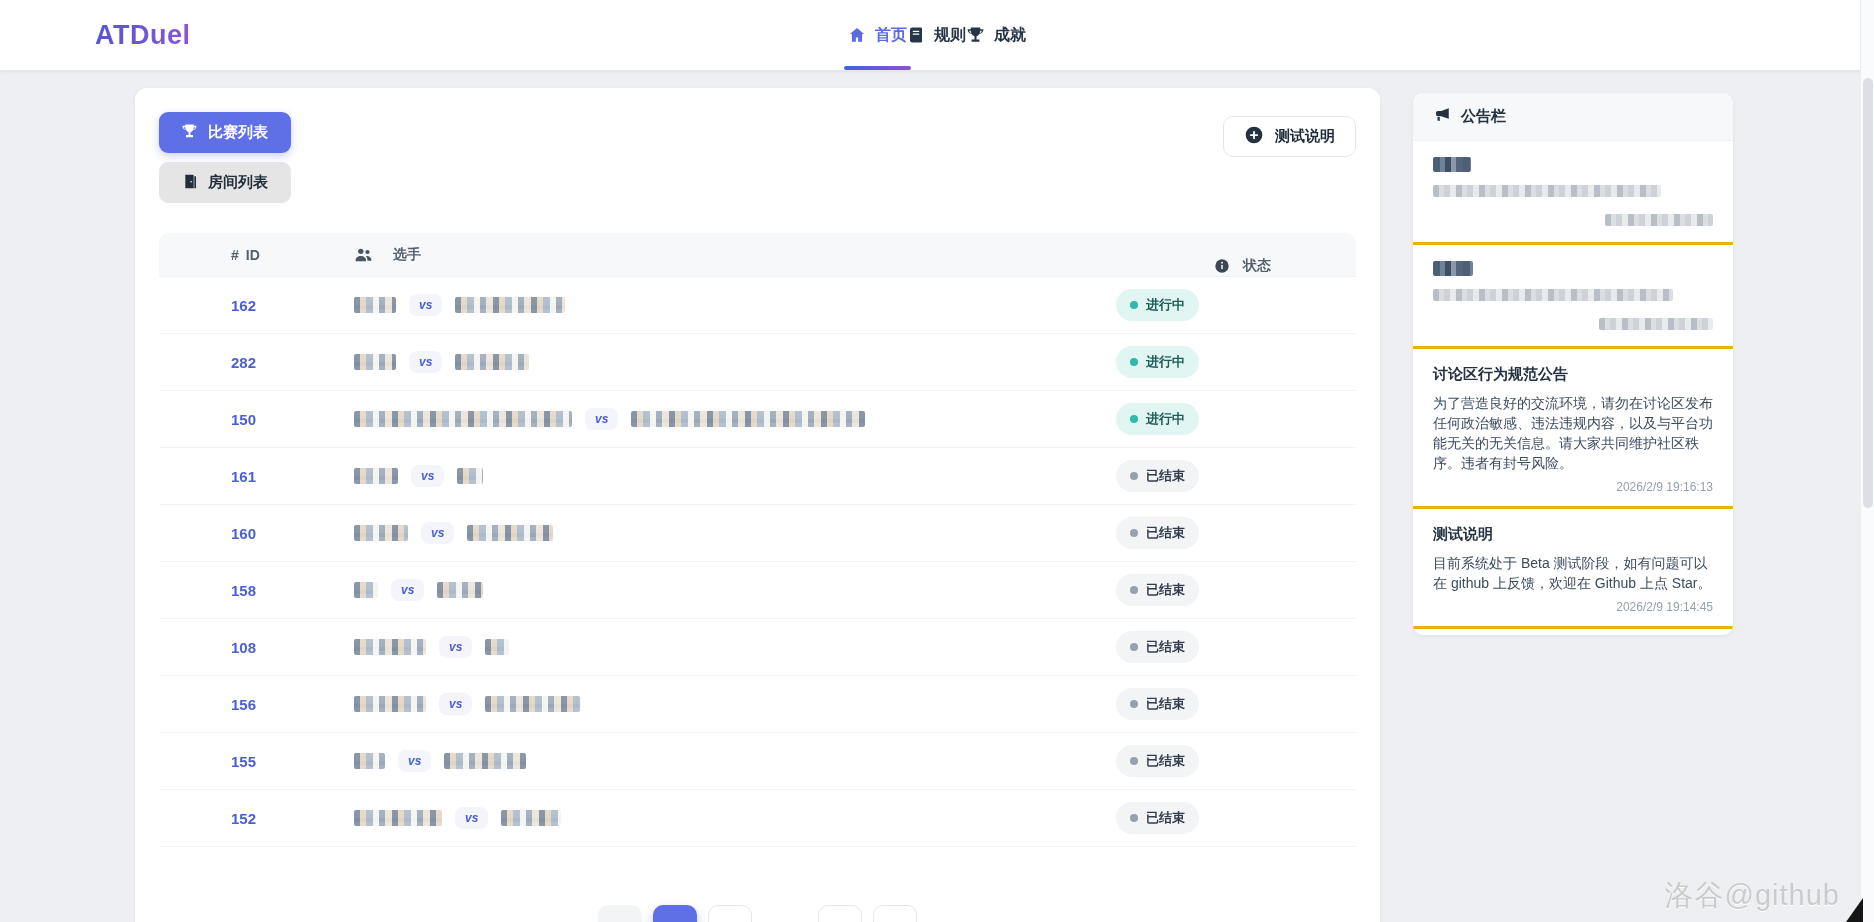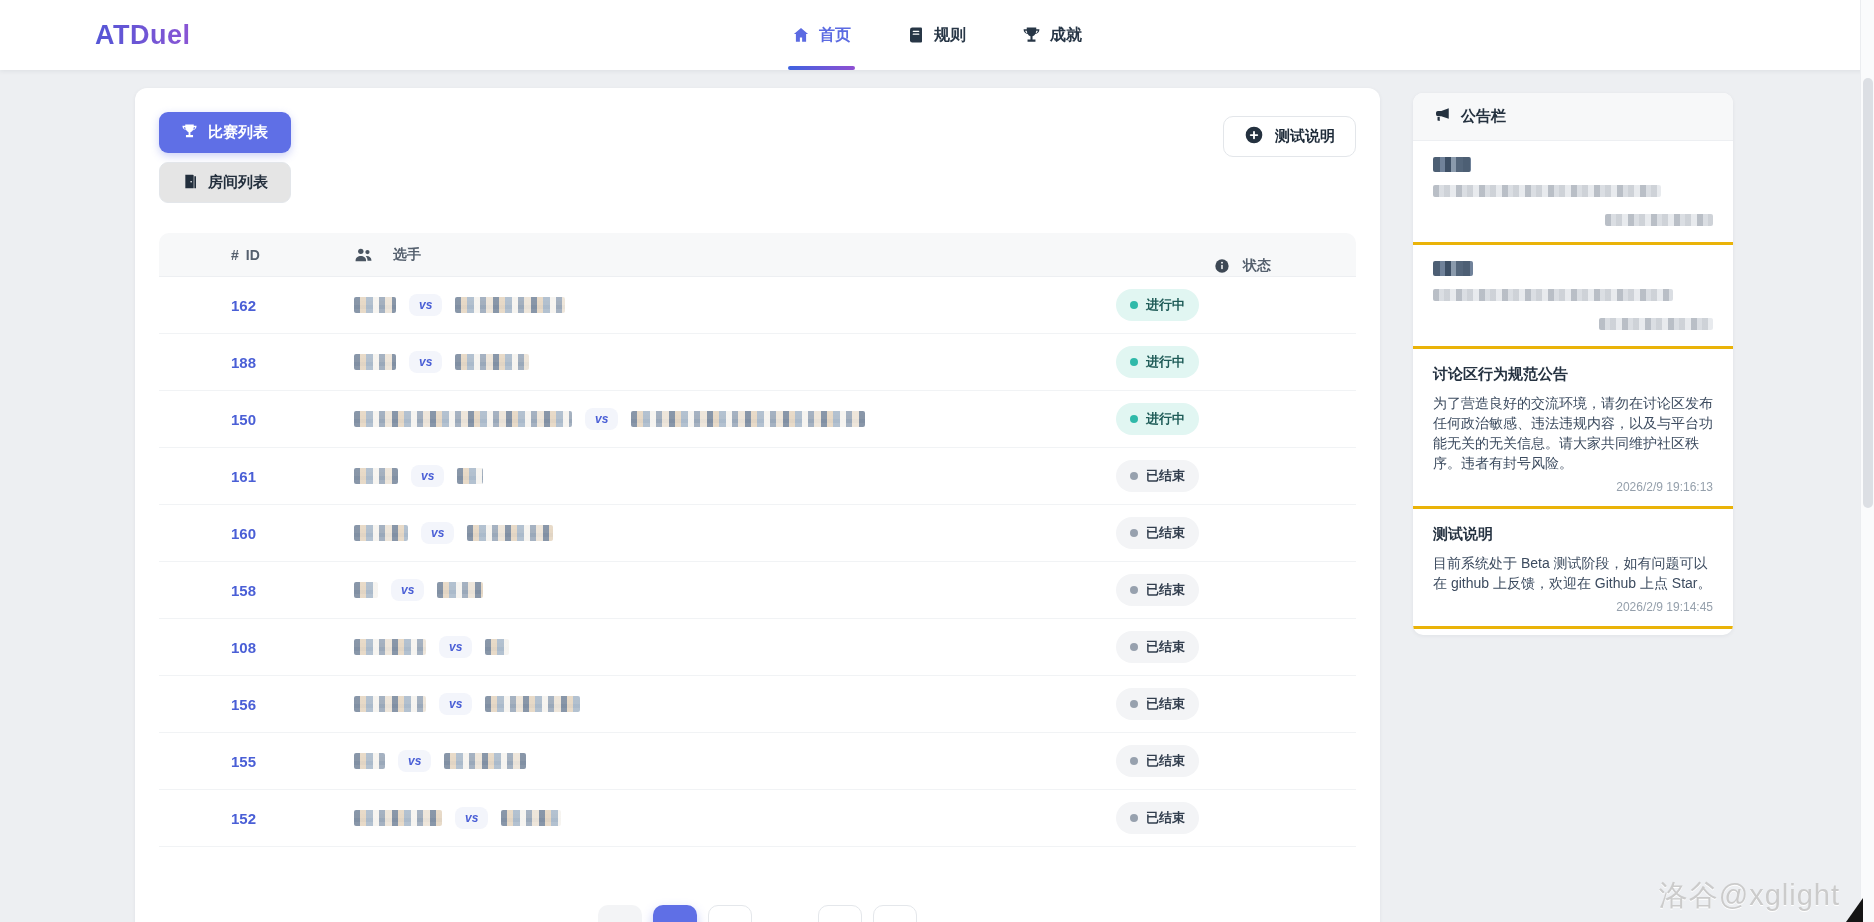--- a/index.html
+++ b/index.html
@@ -9,21 +9,21 @@
   .page { position:relative; width:1874px; height:922px; background:#edeff2; overflow:hidden; }
 
   
   .navbar { position:relative; z-index:6; height:70px; background:#fff;
             box-shadow:0 1px 5px rgba(25,35,55,.08); display:flex; align-items:center;
             padding:0 122px 0 95px; }
   .logo { font-size:27px; font-weight:800; letter-spacing:.5px;
           background:linear-gradient(90deg,#5456d6,#8a55d4);
           -webkit-background-clip:text; background-clip:text; color:transparent; cursor:pointer; }
   .nav-center { position:absolute; left:50%; transform:translateX(-50%);
-                display:flex; gap:56px; height:100%; align-items:center; }
+                display:flex; height:100%; align-items:center; }
   .nav-item { position:relative; display:flex; align-items:center; gap:9px; height:100%;
               font-size:16px; font-weight:700; color:#273646; cursor:pointer; }
   .nav-item.active { color:#5c6be2; }
   .nav-item.active::after { content:""; position:absolute; left:-4px; right:-4px; bottom:0;
               height:4px; border-radius:3px;
               background:linear-gradient(90deg,#3e62e0,#8f4fd2); }
   .nav-item svg { display:block; }
   .nav-right { margin-left:auto; display:flex; align-items:center; gap:46px; }
   .moon-btn { cursor:pointer; display:flex; align-items:center; }
   .user-pill { display:flex; align-items:center; gap:13px; background:#f1f3f6;
@@ -243,21 +243,21 @@
     <div class="cell-status">
       <span class="badge ongoing">
         <span class="dot"></span>
         <span class="btxt">进行中</span>
       </span>
     </div>
   </div>
 
   <div class="trow">
     <div class="cell-id">
-      <a class="mid">188</a>
+      <a class="mid">282</a>
     </div>
     <div class="cell-players">
       <span class="pix p1" style="width: 42px;"></span>
       <span class="vs">vs</span>
       <span class="pix p2" style="width: 74px;"></span>
     </div>
     <div class="cell-status">
       <span class="badge ongoing">
         <span class="dot"></span>
         <span class="btxt">进行中</span>
@@ -452,18 +452,18 @@
 
   <div class="ann">
     <div class="ann-title">测试说明</div>
     <div class="ann-body">目前系统处于 Beta 测试阶段，如有问题可以在 github 上反馈，欢迎在 Github 上点 Star。</div>
     <div class="ann-ts">2026/2/9 19:14:45</div>
   </div>
 </div>
     </div>
   </div>
 
-  <div class="watermark">洛谷@xglight</div>
+  <div class="watermark">洛谷@github</div>
   <div class="scrollbar">
     <div class="scroll-thumb"></div>
   </div>
   <div class="corner-wedge"></div>
 </div>
 
 </body></html>

